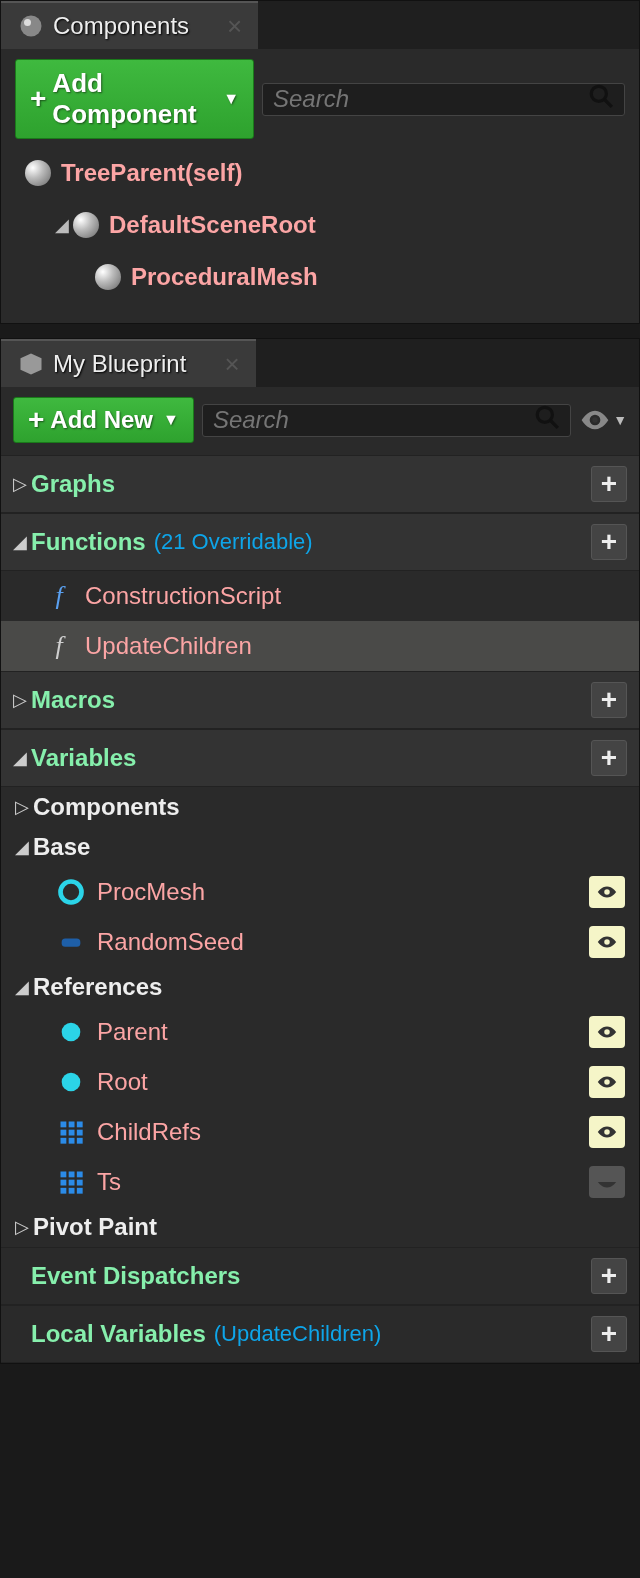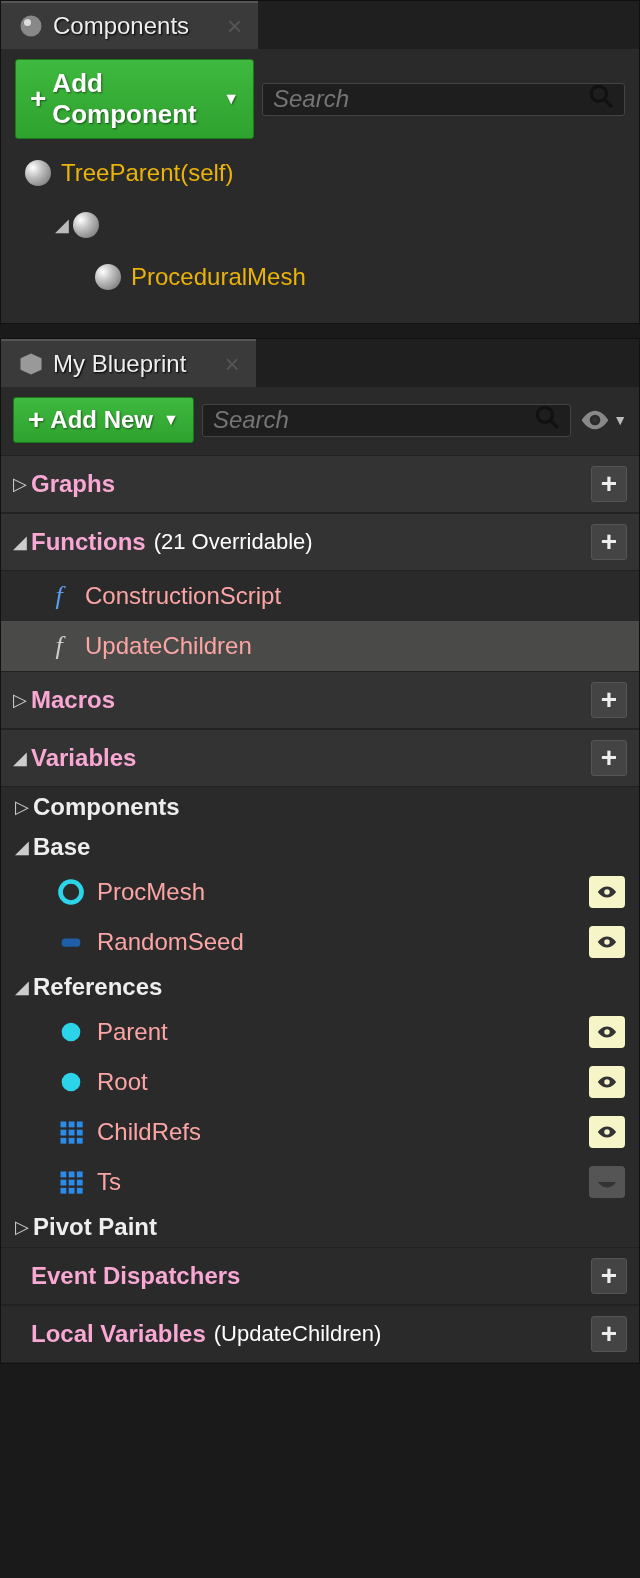--- a/index.html
+++ b/index.html
@@ -54,37 +54,37 @@
     font-size: 24px;
     font-style: italic;
   }
   .search-box .mag { color: #222; font-size: 26px; font-weight: bold;}
   .search-box .mag svg { width:26px; height:26px; }
   
   
   .tree-row { display:flex; align-items:center; height:52px; padding-left: 10px; cursor:pointer; }
   .tree-row .arrow { width: 18px; color:#bbb; font-size: 18px;}
   .tree-row .node-icon { width: 26px; height:26px; margin-right:10px; border-radius:50%; }
-  .tree-row .label { font-size: 24px; color:#eab308; }
+  .tree-row .label { font-size: 24px; color:#fca5a5;font-weight:bold; }
   .indent-1 { padding-left: 40px; }
   .indent-2 { padding-left: 80px; }
   
   
   .section-header {
     background: #333;
     display:flex;
     align-items:center;
     padding: 10px 12px;
     border-top: 1px solid #222;
     border-bottom: 1px solid #222;
     cursor:pointer;
   }
   .section-header .arrow { width:18px; color:#ccc; font-size:18px;}
-  .section-header .title { font-weight:bold; font-size:24px; color:#f9a8d4; }
-  .section-header .sub { font-size:22px; color:#ffffff; margin-left:8px; font-weight:normal;}
+  .section-header .title { font-weight:bold; font-size:24px; color:#86efac; }
+  .section-header .sub { font-size:22px; color:#0ea5e9; margin-left:8px; font-weight:normal;}
   .section-header .add-btn {
     margin-left:auto;
     background:#444;
     width:36px; height:36px;
     display:flex; align-items:center; justify-content:center;
     border-radius:3px;
     font-size:28px; font-weight:bold; color:#eee;
     border:1px solid #555;
     cursor:pointer;
   }
@@ -169,20 +169,21 @@
       </div>
     </div>
 
     <div class="tree-row">
       <span class="node-icon comp-icon-sphere"></span>
       <span class="label">TreeParent(self)</span>
     </div>
     <div class="tree-row indent-1">
       <span class="arrow">◢</span>
       <span class="node-icon comp-icon-sphere" style="position:relative;"></span>
+      <span class="label">DefaultSceneRoot</span>
     </div>
     <div class="tree-row indent-2">
       <span class="node-icon comp-icon-sphere"></span>
       <span class="label">ProceduralMesh</span>
     </div>
   </div>
 </div>
 
 <div class="gap"></div>
 

